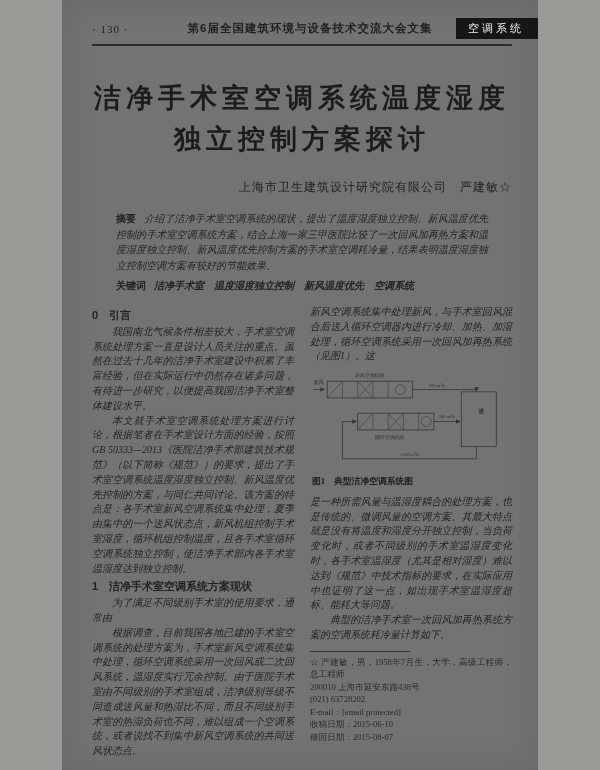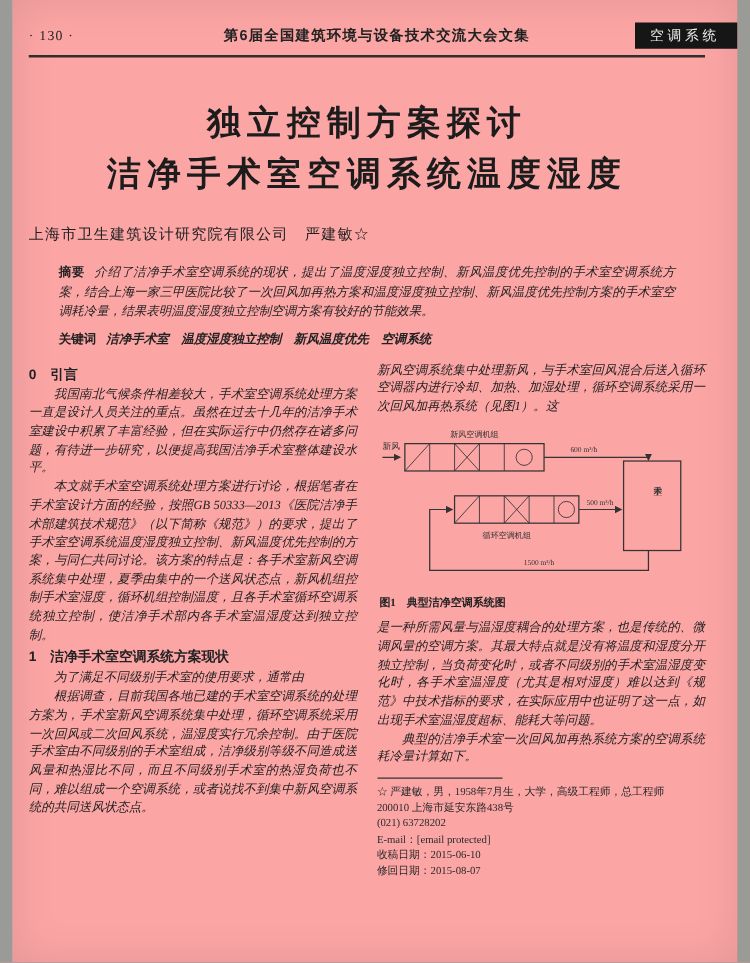--- a/index.html
+++ b/index.html
@@ -1,22 +1,22 @@
 <!DOCTYPE html>
 <html><head>
 <meta charset="utf-8">
 <style>
   html, body { margin:0; padding:0; background:#9a9a97; }
   .page {
     position:relative;
-    width:580px; height:770px;
+    width:476px; height:770px;
     margin:0 auto;
     box-sizing:border-box;
-    padding:18px 26px 10px 13px;
-    background:#fca5a5;
+    padding:18px 26px 10px 30px;
+    background:#737373;
     color:#222;
     font-family:"Liberation Serif","DejaVu Serif",serif;
     overflow:hidden;
     box-shadow: inset 0 0 35px rgba(0,0,0,0.10);
   }
   
   .hdr { display:flex; align-items:center; }
   .pageno { width:72px; font-size:11px; letter-spacing:1px; }
   .htitle {
     flex:1; text-align:center; font-weight:bold; font-size:11.5px;
@@ -27,21 +27,21 @@
     font-family:"Liberation Sans","DejaVu Sans",sans-serif;
     padding:3px 14px 3px 12px; margin-right:-26px;
   }
   .hrule { border-bottom:2px solid #2e2e2c; margin-top:5px; }
   
   .title {
     margin-top:32px; text-align:center; font-weight:bold;
     font-family:"Liberation Sans","DejaVu Sans",sans-serif;
     font-size:27px; letter-spacing:5px; line-height:1.5; color:#1c1c1c;
   }
-  .author { margin-top:20px; text-align:left; font-size:12px; letter-spacing:1px; }
+  .author { margin-top:20px; text-align:right; font-size:12px; letter-spacing:1px; }
   
   .abstract { margin:15px 24px 0; font-size:10px; line-height:1.55; text-align:justify; font-style:italic; }
   .ab-label, .kw-label {
     font-weight:bold; font-style:normal; margin-right:8px;
     font-family:"Liberation Sans","DejaVu Sans",sans-serif;
   }
   .keywords { margin:6px 24px 0; font-size:10px; font-style:italic; font-weight:bold; }
   
   .columns { display:flex; gap:16px; margin-top:12px; }
   .col { flex:1; min-width:0; font-size:10px; line-height:14.8px; text-align:justify; }
@@ -68,22 +68,22 @@
 <div class="page">
 
   <div class="hdr">
     <span class="pageno">· 130 ·</span>
     <span class="htitle">第6届全国建筑环境与设备技术交流大会文集</span>
     <span class="badge">空调系统</span>
   </div>
   <div class="hrule"></div>
 
   <div class="title">
+    <div>洁净手术室空调系统温度湿度</div>
     <div>独立控制方案探讨</div>
-    <div>洁净手术室空调系统温度湿度</div>
   </div>
 
   <div class="author">上海市卫生建筑设计研究院有限公司　严建敏☆</div>
 
   <div class="abstract">
     <span class="ab-label">摘要</span><span>介绍了洁净手术室空调系统的现状，提出了温度湿度独立控制、新风温度优先控制的手术室空调系统方案，结合上海一家三甲医院比较了一次回风加再热方案和温度湿度独立控制、新风温度优先控制方案的手术室空调耗冷量，结果表明温度湿度独立控制空调方案有较好的节能效果。</span>
   </div>
 
   <div class="keywords">
     <span class="kw-label">关键词</span><span>洁净手术室　温度湿度独立控制　新风温度优先　空调系统</span>

